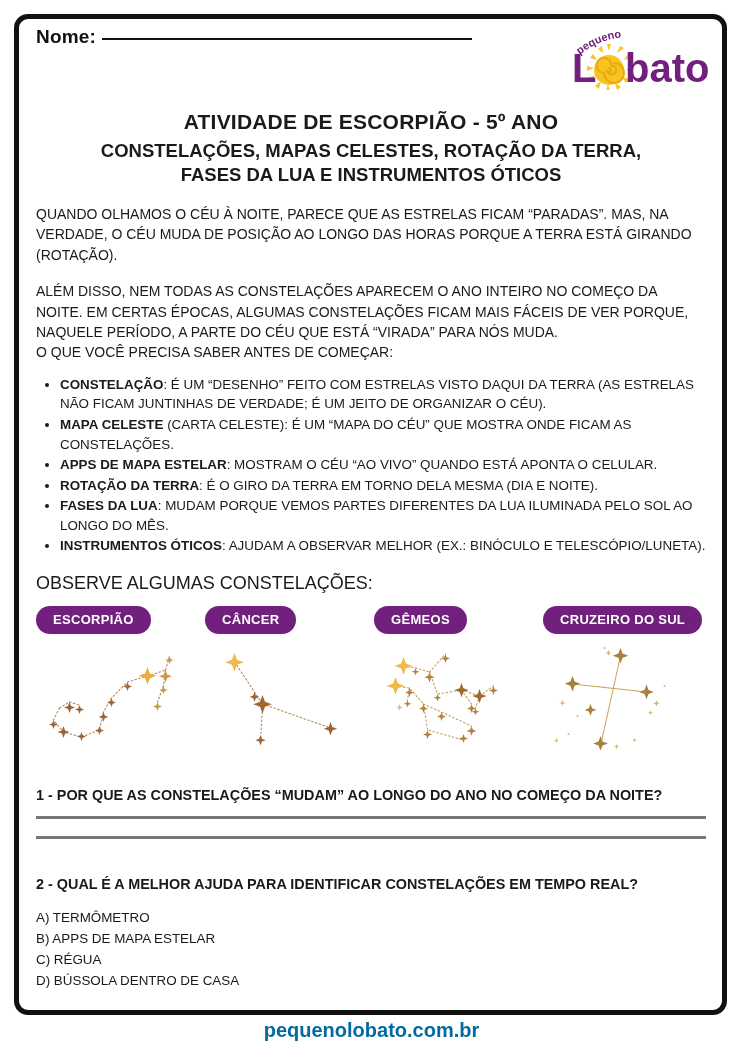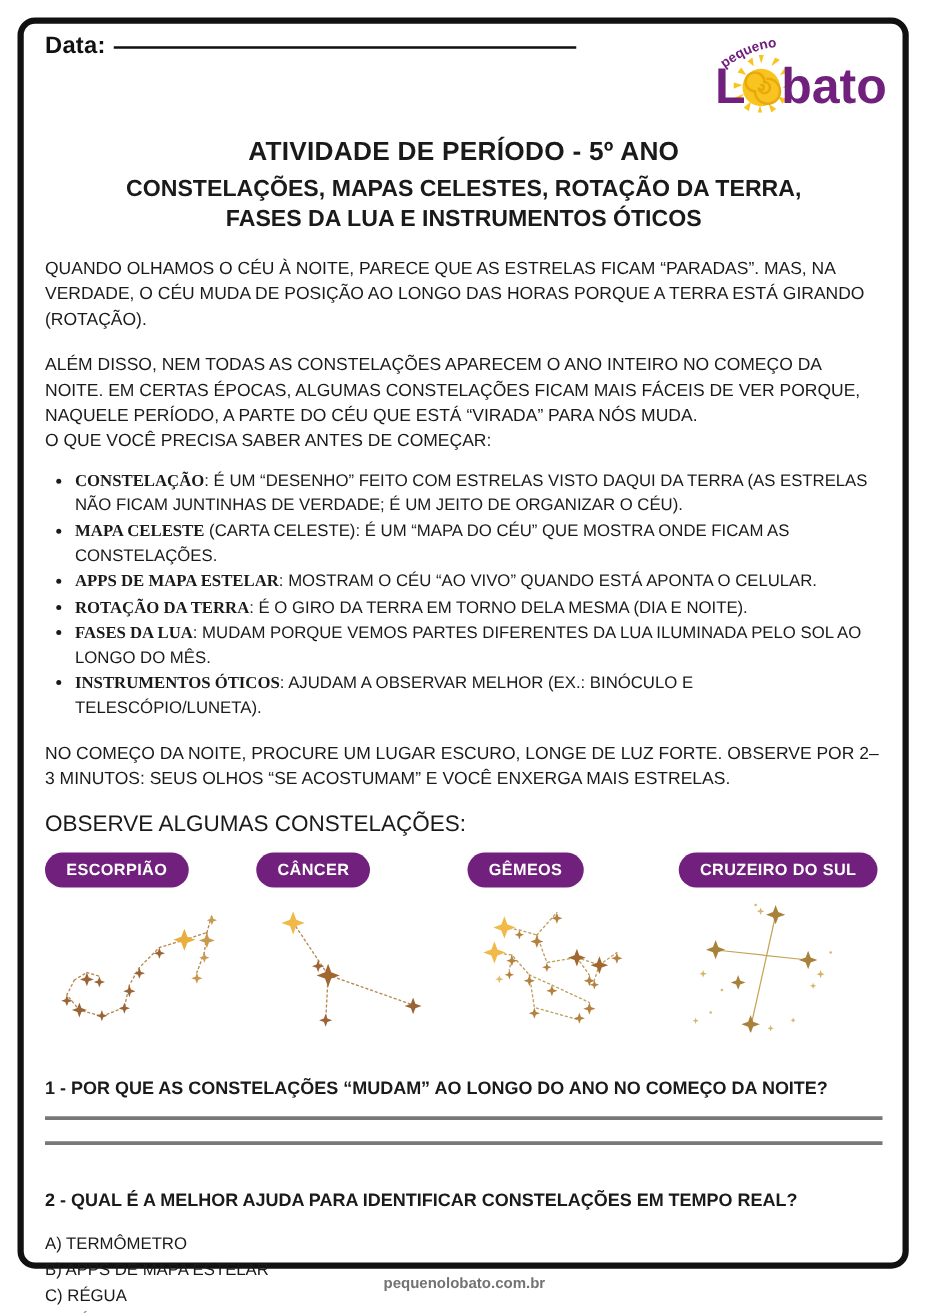--- a/index.html
+++ b/index.html
@@ -88,21 +88,21 @@
   }
   .para.nogap { margin-top: 0px; }
 
   ul.defs {
     margin: 12px 0 0 0;
     padding-left: 24px;
     font-size: 13.4px;
     line-height: 1.46;
   }
   ul.defs li { margin-bottom: 1px; }
-  ul.defs li b { font-weight: bold; font-family: Liberation Serif, serif; }
+  ul.defs li b { font-weight: bold; }
 
   .observe-line {
     font-size: 18px;
     margin-top: 17px;
   }
 
   
   .const-row {
     display: flex;
     margin-top: 12px;
@@ -152,35 +152,35 @@
   }
   .option { white-space: nowrap; }
 
   
   .footer {
     position: absolute;
     left: 0;
     top: 1019px;
     width: 743px;
     text-align: center;
-    font-size: 12px;
-    font-weight: bold;
-    color: #737373;
+    font-size: 20px;
+    font-weight: bold;
+    color: #0369a1;
   }
 </style>
 </head>
 <body>
 
 <div class="page-border"></div>
 
 <div class="content">
 
   <div class="header">
     <div class="name-row">
-      <span>Data:</span><span class="name-underline"></span>
+      <span>Nome:</span><span class="name-underline"></span>
     </div>
 
     <div class="logo">
       <svg viewBox="0 0 150 64" xmlns="http://www.w3.org/2000/svg">
         <defs>
           <path id="arcpath" d="M 16 30 Q 48 4 88 14"></path>
         </defs>
 
         <text font-family="Liberation Sans, sans-serif" font-size="11" font-weight="bold" fill="#71217d">
           <textPath href="#arcpath" startOffset="2">pequeno</textPath>
@@ -205,40 +205,39 @@
         </g>
 
         <path d="M 47 44 m 0 -2 a 2 2 0 1 1 -2 2 a 4.5 4.5 0 1 0 4.5 -4.5 a 7.5 7.5 0 1 0 -7.5 7.5 a 10 10 0 1 0 10 -10" fill="none" stroke="#e8a90d" stroke-width="2" stroke-linecap="round"></path>
 
         <text x="10" y="56" font-family="Liberation Sans, sans-serif" font-size="40" font-weight="bold" fill="#71217d">L</text>
         <text x="63" y="56" font-family="Liberation Sans, sans-serif" font-size="40" font-weight="bold" fill="#71217d">bato</text>
       </svg>
     </div>
   </div>
 
-  <div class="title-main">ATIVIDADE DE PERÍODO - 5º ANO</div>
+  <div class="title-main">ATIVIDADE DE ESCORPIÃO - 5º ANO</div>
   <div class="title-sub">
     <div>CONSTELAÇÕES, MAPAS CELESTES, ROTAÇÃO DA TERRA,</div>
     <div>FASES DA LUA E INSTRUMENTOS ÓTICOS</div>
   </div>
 
   <div class="para">QUANDO OLHAMOS O CÉU À NOITE, PARECE QUE AS ESTRELAS FICAM “PARADAS”. MAS, NA VERDADE, O CÉU MUDA DE POSIÇÃO AO LONGO DAS HORAS PORQUE A TERRA ESTÁ GIRANDO (ROTAÇÃO).</div>
   <div class="para">ALÉM DISSO, NEM TODAS AS CONSTELAÇÕES APARECEM O ANO INTEIRO NO COMEÇO DA NOITE. EM CERTAS ÉPOCAS, ALGUMAS CONSTELAÇÕES FICAM MAIS FÁCEIS DE VER PORQUE, NAQUELE PERÍODO, A PARTE DO CÉU QUE ESTÁ “VIRADA” PARA NÓS MUDA.</div>
   <div class="para nogap">O QUE VOCÊ PRECISA SABER ANTES DE COMEÇAR:</div>
 
   <ul class="defs">
     <li><b>CONSTELAÇÃO</b><span>: É UM “DESENHO” FEITO COM ESTRELAS VISTO DAQUI DA TERRA (AS ESTRELAS NÃO FICAM JUNTINHAS DE VERDADE; É UM JEITO DE ORGANIZAR O CÉU).</span></li>
     <li><b>MAPA CELESTE</b><span> (CARTA CELESTE): É UM “MAPA DO CÉU” QUE MOSTRA ONDE FICAM AS CONSTELAÇÕES.</span></li>
     <li><b>APPS DE MAPA ESTELAR</b><span>: MOSTRAM O CÉU “AO VIVO” QUANDO ESTÁ APONTA O CELULAR.</span></li>
     <li><b>ROTAÇÃO DA TERRA</b><span>: É O GIRO DA TERRA EM TORNO DELA MESMA (DIA E NOITE).</span></li>
     <li><b>FASES DA LUA</b><span>: MUDAM PORQUE VEMOS PARTES DIFERENTES DA LUA ILUMINADA PELO SOL AO LONGO DO MÊS.</span></li>
     <li><b>INSTRUMENTOS ÓTICOS</b><span>: AJUDAM A OBSERVAR MELHOR (EX.: BINÓCULO E TELESCÓPIO/LUNETA).</span></li>
   </ul>
 
-  <div class="para">NO COMEÇO DA NOITE, PROCURE UM LUGAR ESCURO, LONGE DE LUZ FORTE. OBSERVE POR 2–3 MINUTOS: SEUS OLHOS “SE ACOSTUMAM” E VOCÊ ENXERGA MAIS ESTRELAS.</div>
 
   <div class="observe-line">OBSERVE ALGUMAS CONSTELAÇÕES:</div>
 
   <div class="const-row">
 
     <div class="const-col">
       <div class="pill">ESCORPIÃO</div>
       <div class="const-art">
         <svg viewBox="0 0 160 108" xmlns="http://www.w3.org/2000/svg">
           <g stroke="#b78a52" stroke-width="1.1" stroke-dasharray="1.6 2.4" fill="none" stroke-linecap="round">

